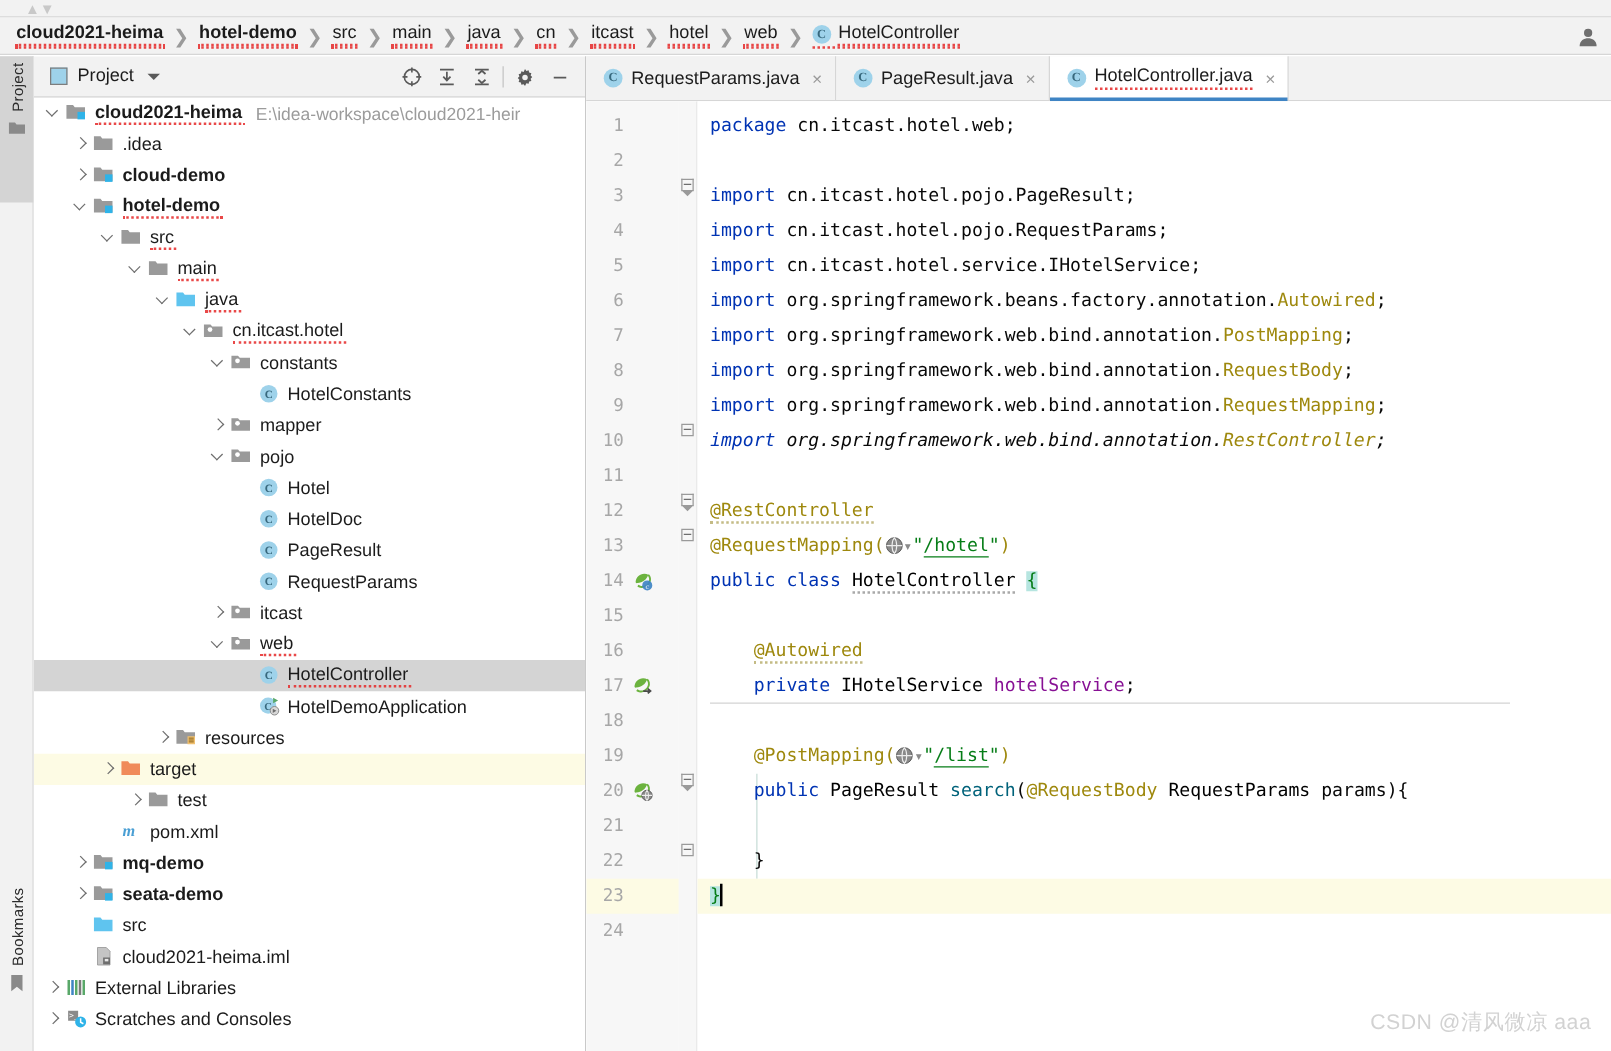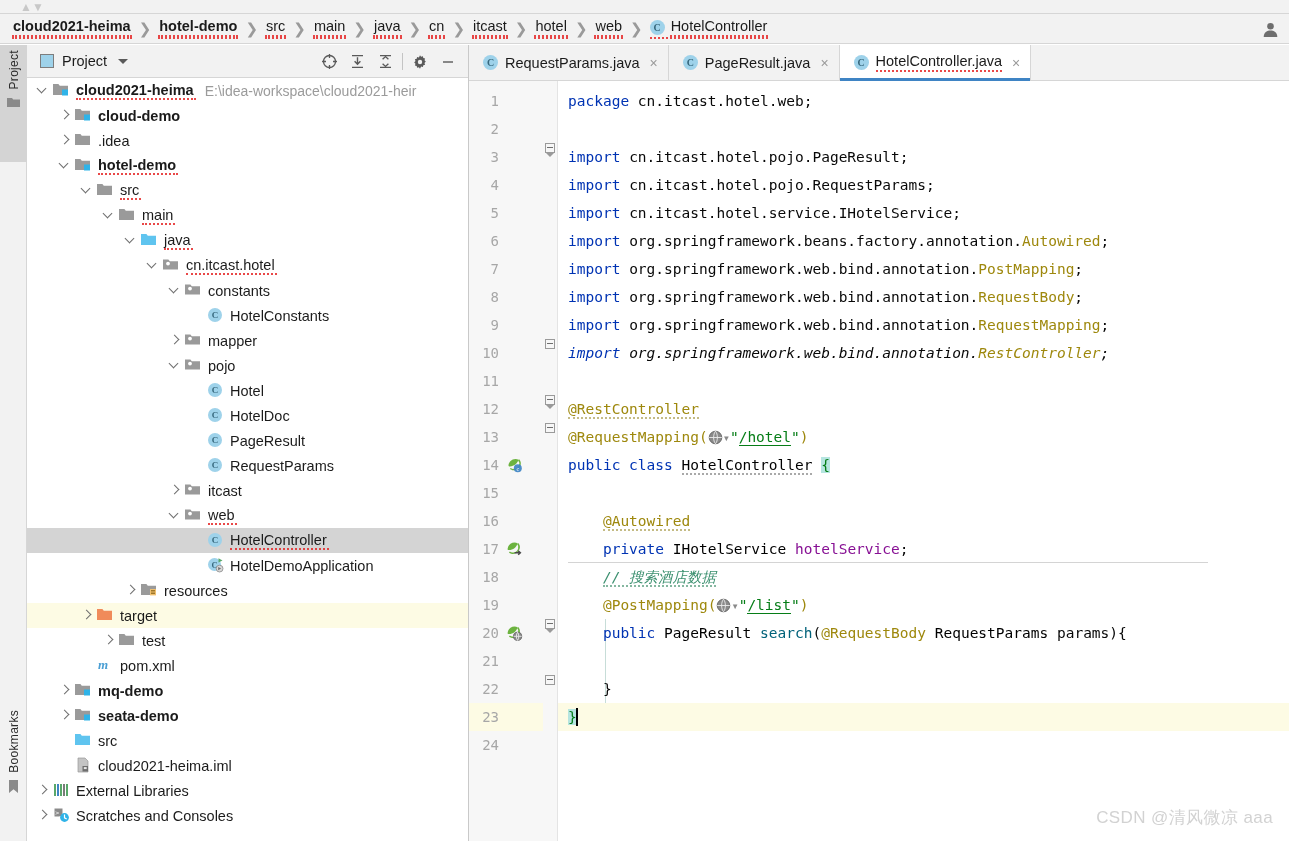--- a/index.html
+++ b/index.html
@@ -359,31 +359,31 @@
               <rect x="9" y="7.5" width="6" height="6" fill="#2fb3e8"></rect>
             </svg></span>
           <span class="lbl b squig">cloud2021-heima</span>
           <span class="path-note">E:\idea-workspace\cloud2021-heir</span>
         </div>
         <div class="row">
           <span style="display:inline-block;width:32px;flex:0 0 32px;"></span>
           <span class="arrow right"></span>
           <span class="ico"><svg width="17" height="15" viewBox="0 0 17 15">
               <path d="M0 2h5.4l1.4 1.8H15V13H0z" fill="#9a9a9a"></path>
+            </svg></span>
+          <span class="lbl">.idea</span>
+        </div>
+        <div class="row">
+          <span style="display:inline-block;width:32px;flex:0 0 32px;"></span>
+          <span class="arrow right"></span>
+          <span class="ico"><svg width="17" height="15" viewBox="0 0 17 15">
+              <path d="M0 2h5.4l1.4 1.8H15V13H0z" fill="#9a9a9a"></path>
               <rect x="9" y="7.5" width="6" height="6" fill="#2fb3e8"></rect>
             </svg></span>
           <span class="lbl b">cloud-demo</span>
-        </div>
-        <div class="row">
-          <span style="display:inline-block;width:32px;flex:0 0 32px;"></span>
-          <span class="arrow right"></span>
-          <span class="ico"><svg width="17" height="15" viewBox="0 0 17 15">
-              <path d="M0 2h5.4l1.4 1.8H15V13H0z" fill="#9a9a9a"></path>
-            </svg></span>
-          <span class="lbl">.idea</span>
         </div>
         <div class="row">
           <span style="display:inline-block;width:32px;flex:0 0 32px;"></span>
           <span class="arrow down"></span>
           <span class="ico"><svg width="17" height="15" viewBox="0 0 17 15">
               <path d="M0 2h5.4l1.4 1.8H15V13H0z" fill="#9a9a9a"></path>
               <rect x="9" y="7.5" width="6" height="6" fill="#2fb3e8"></rect>
             </svg></span>
           <span class="lbl b squig">hotel-demo</span>
         </div>
@@ -785,21 +785,20 @@
           <div class="cl" style="top: 314px;"><span class="ann squig-gold">@RestController</span></div>
           <div class="cl" style="top: 342px;"><span class="ann">@RequestMapping(</span><span style="display:inline-block;vertical-align:-3px;"><svg width="15" height="15" viewBox="0 0 15 15">
                 <circle cx="7.5" cy="7.5" r="6.3" fill="#8a8a8a"></circle>
                 <circle cx="7.5" cy="7.5" r="6.3" fill="none" stroke="#5a5a5a" stroke-width=".8"></circle>
                 <path d="M1.2 7.5h12.6M7.5 1.2c2.5 2.8 2.5 9.8 0 12.6-2.5-2.8-2.5-9.8 0-12.6z" fill="none" stroke="#ededed" stroke-width=".9"></path>
               </svg></span><span style="color:#8a8a8a;font-size:12px;">▾</span><span class="str">"</span><span class="str ulink">/hotel</span><span class="str">"</span><span class="ann">)</span></div>
           <div class="cl" style="top: 370px;"><span class="kw">public class</span> <span class="cls squig-code">HotelController</span> <span class="sel-brace">{</span></div>
           <div class="cl" style="top: 398px;"></div>
           <div class="cl" style="top: 426px;">    <span class="ann squig-gold">@Autowired</span></div>
           <div class="cl" style="top: 454px;">    <span class="kw">private</span> <span class="cls">IHotelService</span> <span class="fld">hotelService</span><span class="pln">;</span></div>
-          <div class="cl" style="top: 482px;">    <span class="cmt squig-green">// 搜索酒店数据</span></div>
           <div class="cl" style="top: 510px;">    <span class="ann">@PostMapping(</span><span style="display:inline-block;vertical-align:-3px;"><svg width="15" height="15" viewBox="0 0 15 15">
                 <circle cx="7.5" cy="7.5" r="6.3" fill="#8a8a8a"></circle>
                 <circle cx="7.5" cy="7.5" r="6.3" fill="none" stroke="#5a5a5a" stroke-width=".8"></circle>
                 <path d="M1.2 7.5h12.6M7.5 1.2c2.5 2.8 2.5 9.8 0 12.6-2.5-2.8-2.5-9.8 0-12.6z" fill="none" stroke="#ededed" stroke-width=".9"></path>
               </svg></span><span style="color:#8a8a8a;font-size:12px;">▾</span><span class="str">"</span><span class="str ulink">/list</span><span class="str">"</span><span class="ann">)</span></div>
           <div class="cl" style="top: 538px;">    <span class="kw">public</span> <span class="cls">PageResult</span> <span class="mth">search</span><span class="pln">(</span><span class="ann">@RequestBody</span> <span class="cls">RequestParams</span> <span class="pln">params){</span></div>
           <div class="cl" style="top: 594px;">    <span class="pln">}</span></div>
           <div class="cl cur" style="top: 622px;"><span class="sel-brace">}</span><span class="caret"></span></div>
           <div class="cl" style="top: 650px;"></div>
           <div class="member-rule" style="left: 10px; width: 640px; top: 481px;"></div>

